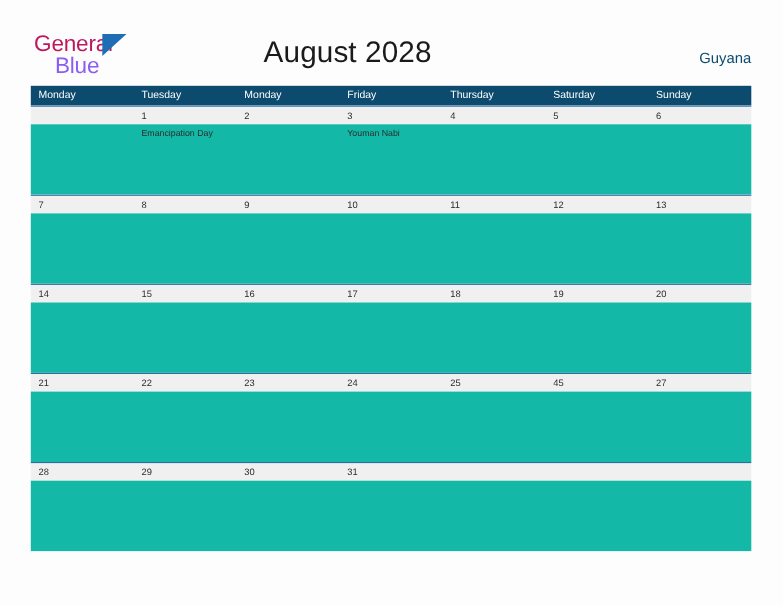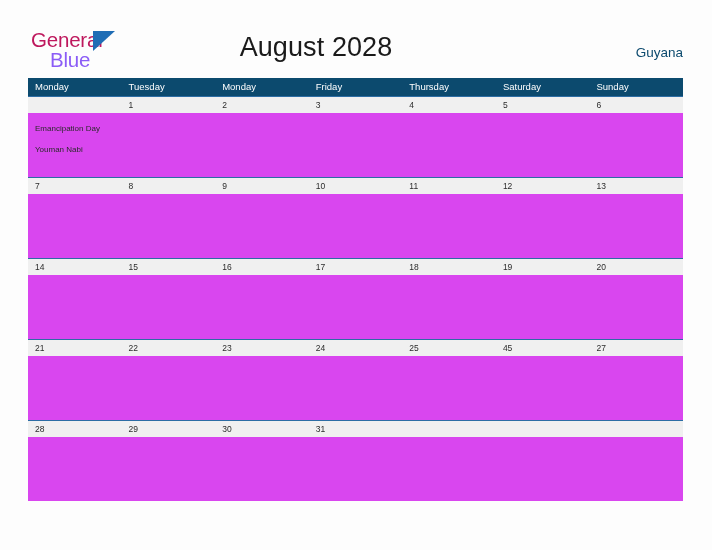--- a/index.html
+++ b/index.html
@@ -133,22 +133,21 @@
     line-height: 16px;
     color: #2b2b2b;
     padding-left: 7px;
     box-sizing: border-box;
     font-family: "Liberation Sans", sans-serif;
   }
   .week-events {
     display: flex;
     width: 655px;
     height: 64px;
-    background: #d946ef;
-    flex-direction: column;
+    background: #14b8a6;
   }
   .event-cell {
     flex: 1 1 0;
     padding: 3px 4px 0 7px;
     box-sizing: border-box;
     font-family: "Liberation Sans", sans-serif;
   }
   .event {
     font-size: 8px;
     line-height: 11px;

